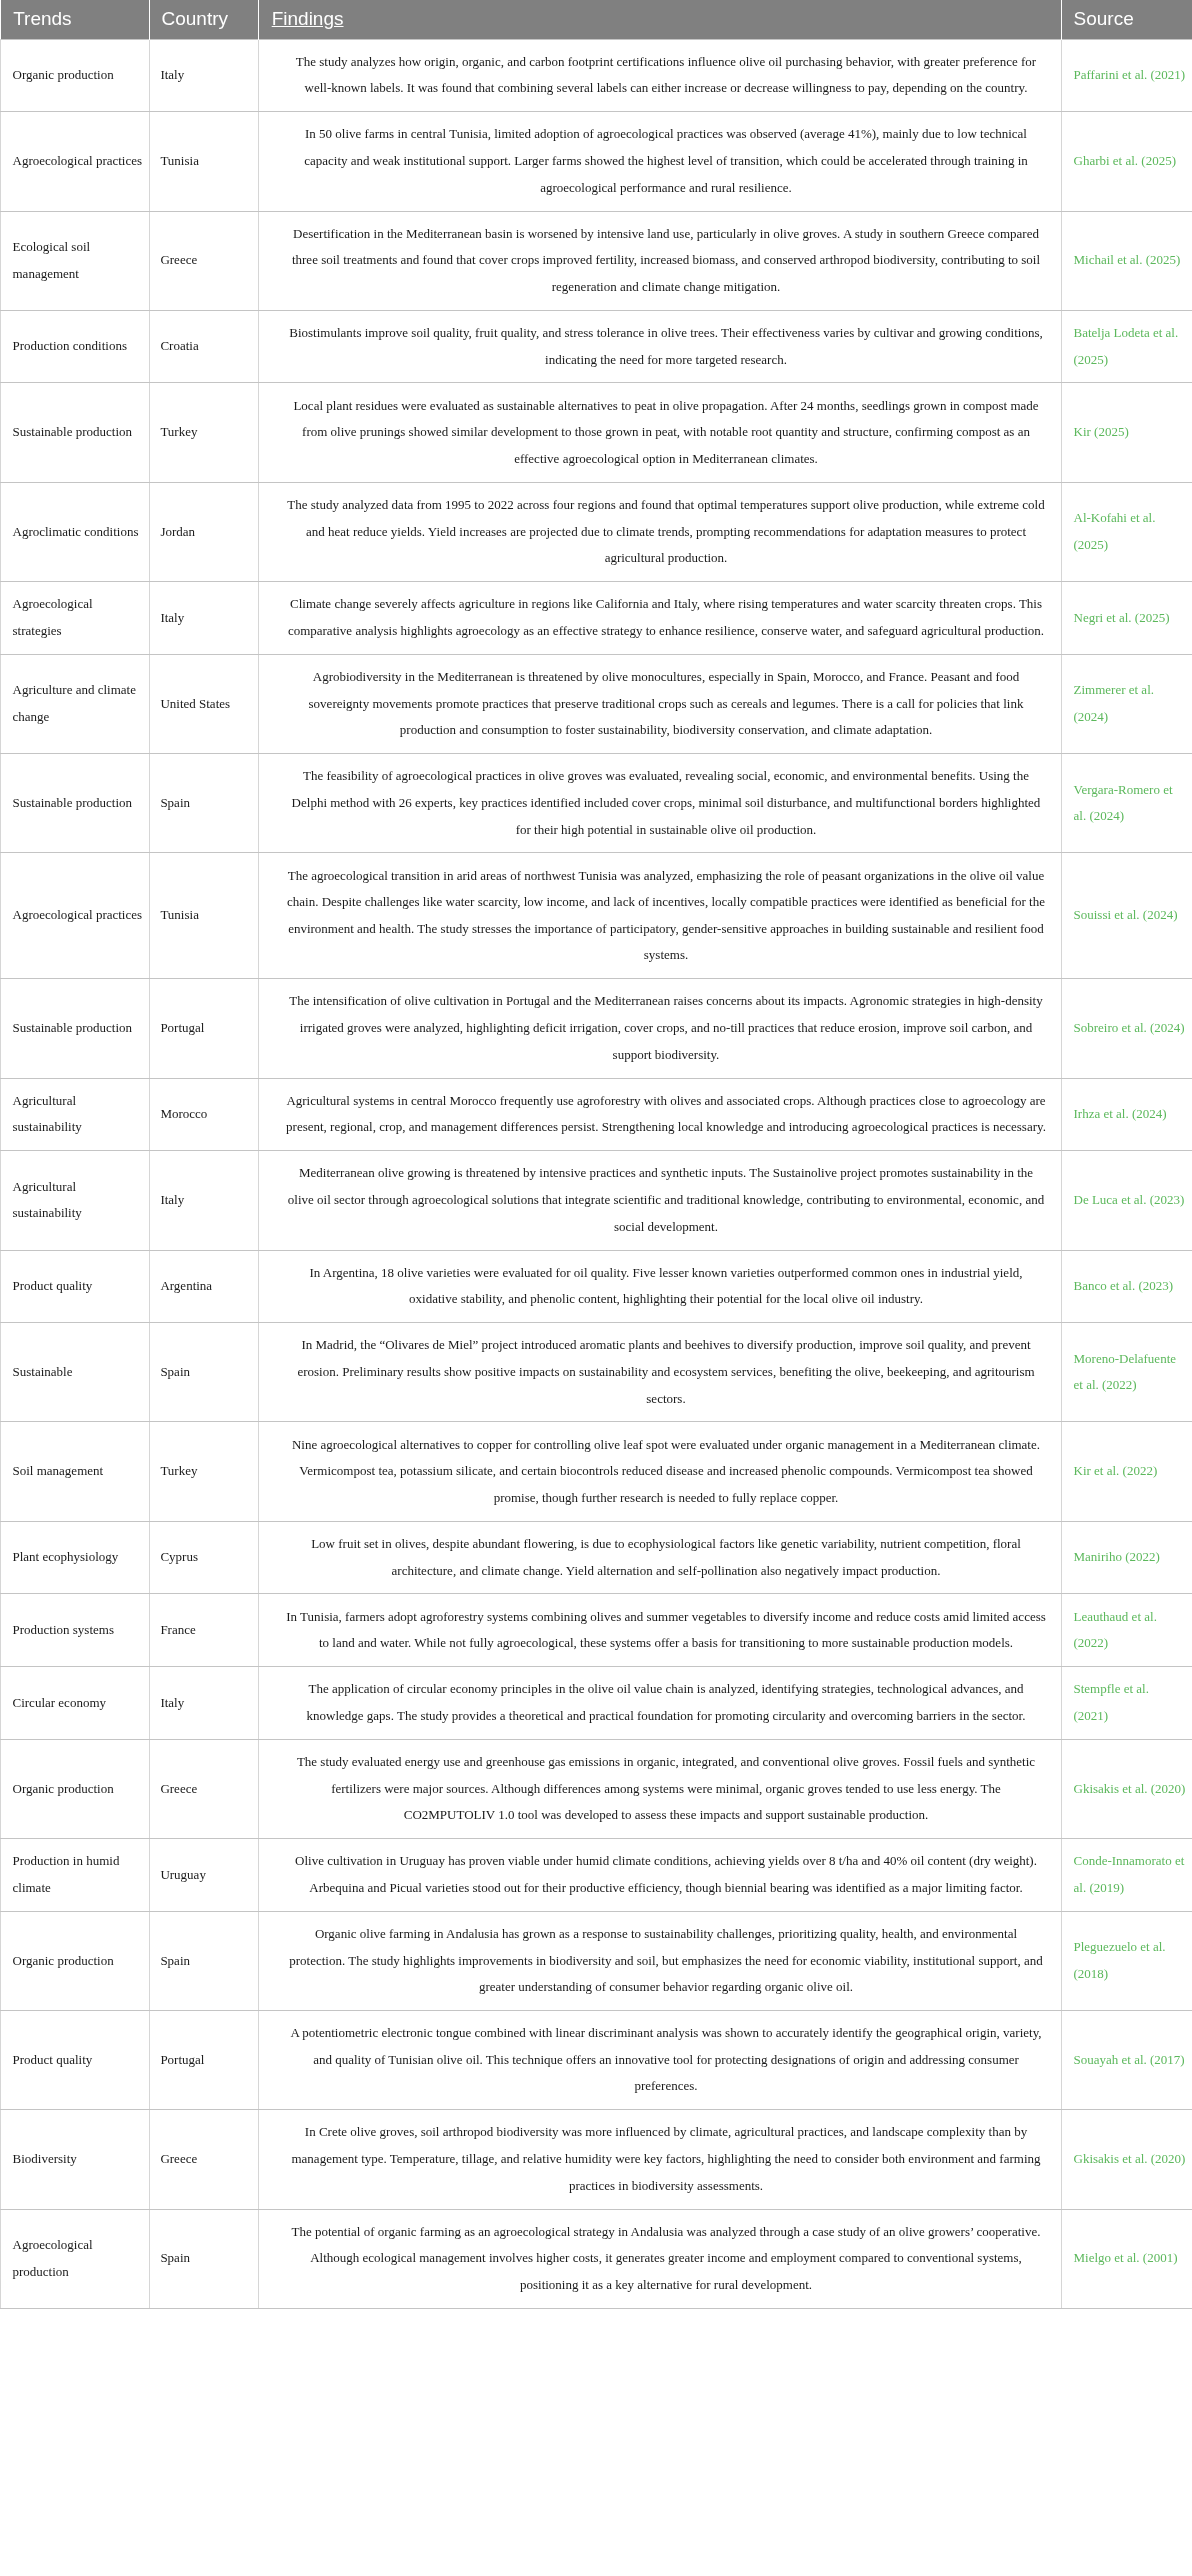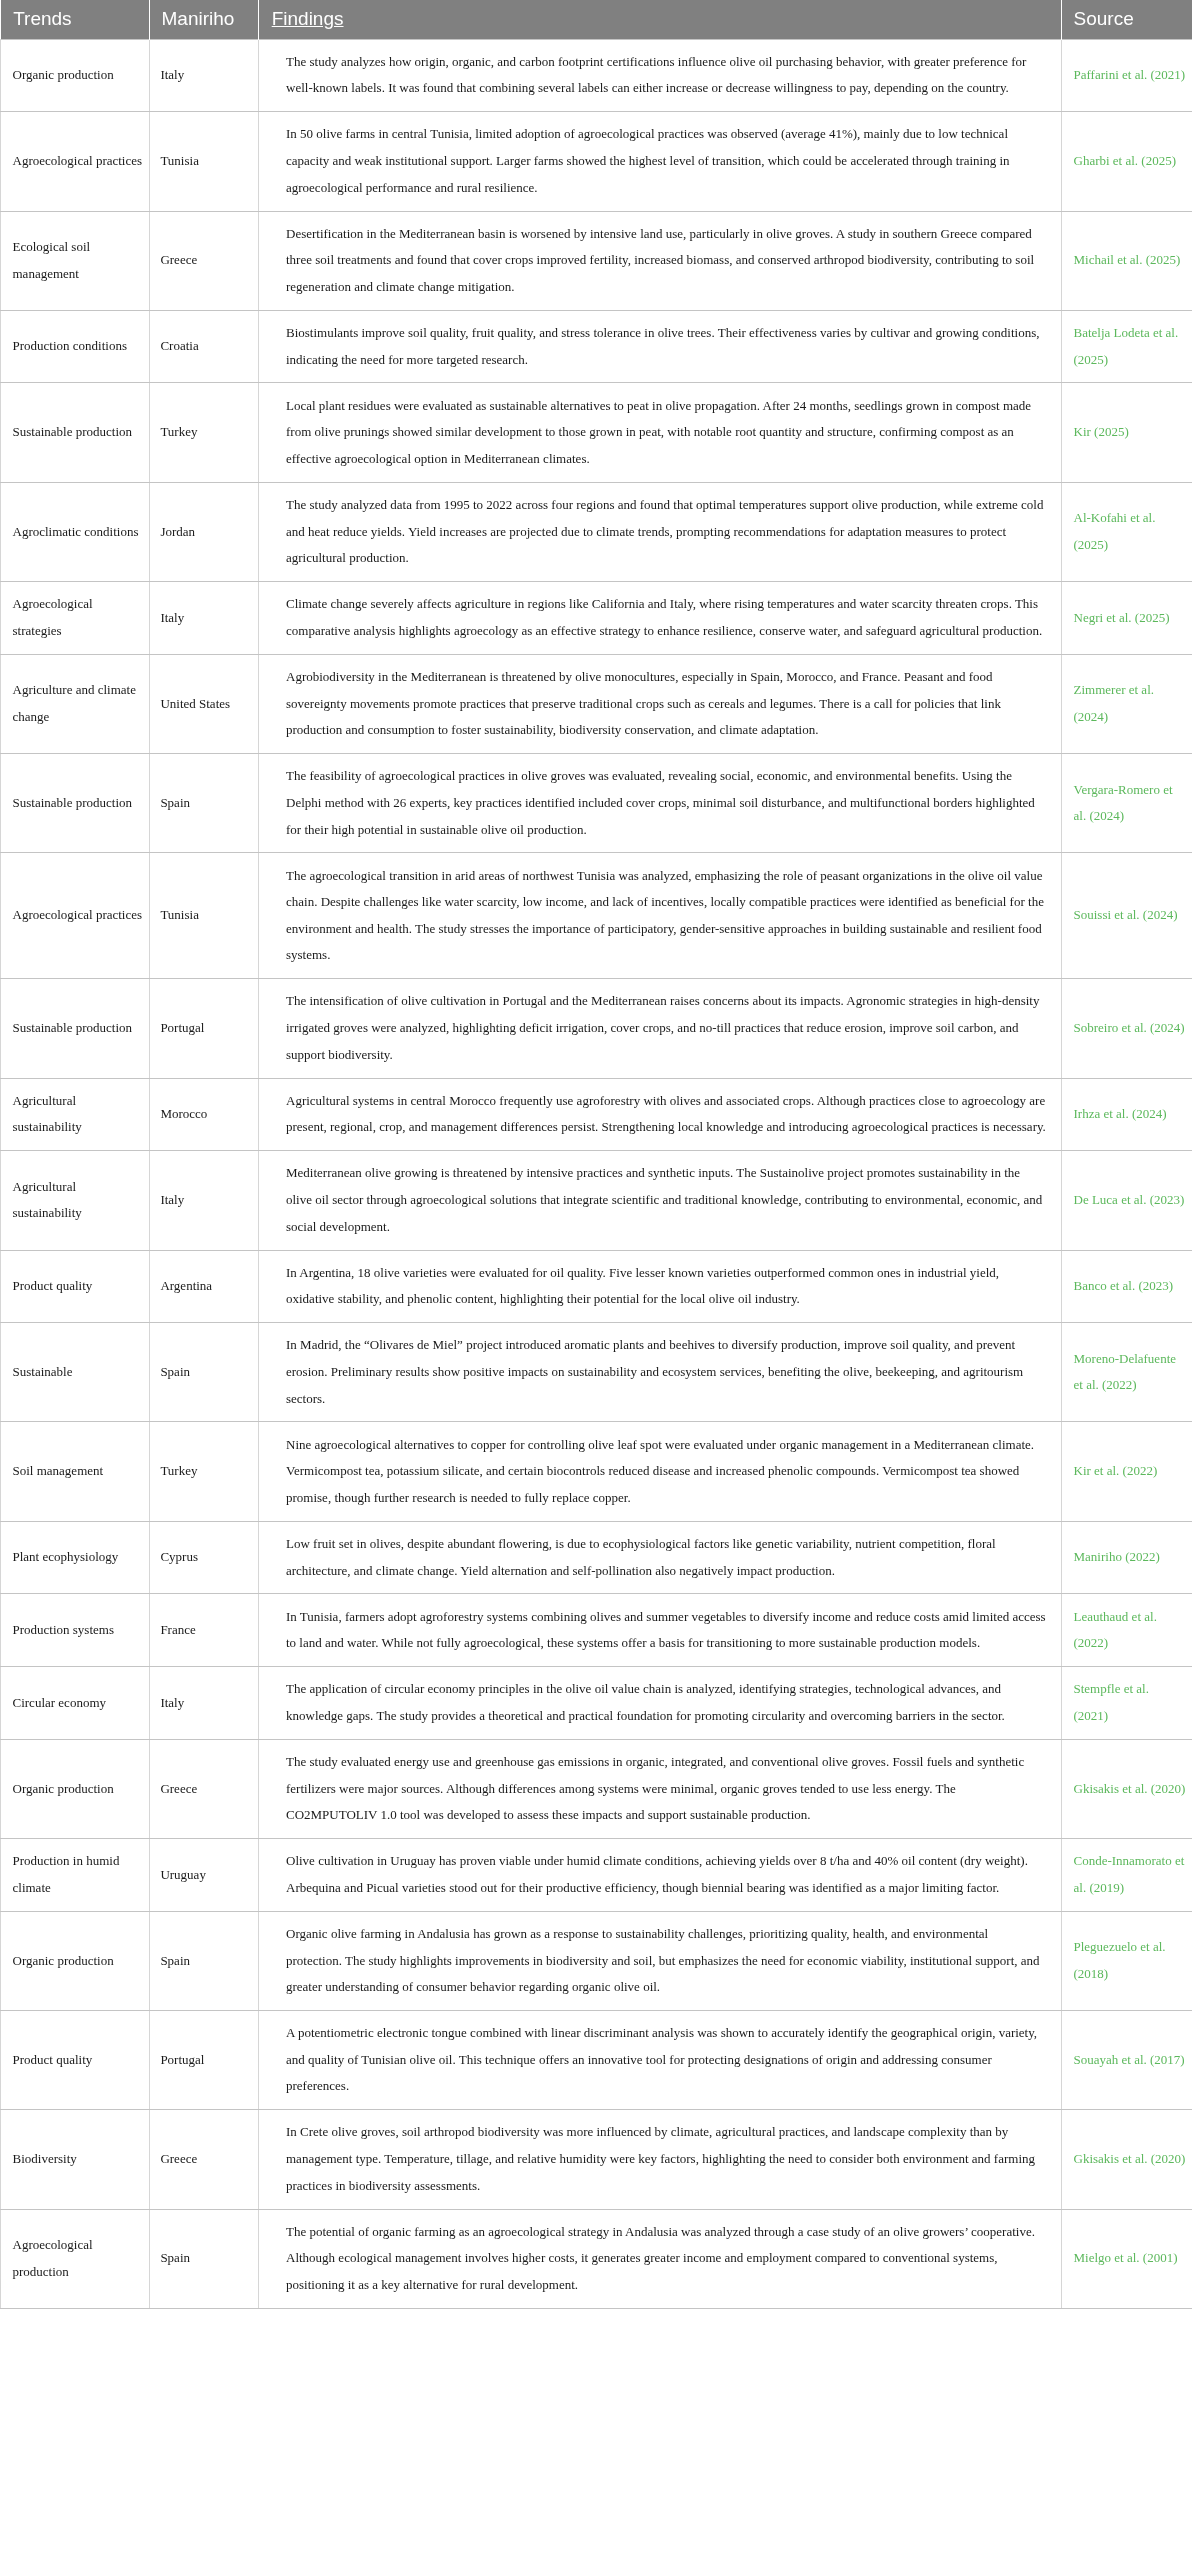--- a/index.html
+++ b/index.html
@@ -64,21 +64,21 @@
     padding-left: 11.5px;
     padding-right: 5.8px;
   }
   td.cell-country {
     padding-left: 10.4px;
     padding-right: 4.6px;
   }
   td.cell-findings {
     padding-left: 27px;
     padding-right: 15px;
-    text-align: left;
+    text-align: center;
   }
   td.cell-source {
     padding-left: 11.5px;
     padding-right: 7px;
     color: #5cb85c;
   }
   td.cell-source .src-link {
     color: #5cb85c;
     text-decoration: none;
   }
@@ -97,21 +97,21 @@
   <table class="findings-table">
     <colgroup>
       <col class="c-trends">
       <col class="c-country">
       <col class="c-findings">
       <col class="c-source">
     </colgroup>
     <thead>
       <tr>
         <th class="th-trends">Trends</th>
-        <th class="th-country">Maniriho</th>
+        <th class="th-country">Country</th>
         <th class="th-findings">Findings</th>
         <th class="th-source">Source</th>
       </tr>
     </thead>
     <tbody id="table-body">
         <tr>
           <td class="cell-trends">Organic production</td>
           <td class="cell-country">Italy</td>
           <td class="cell-findings">The study analyzes how origin, organic, and carbon footprint certifications influence olive oil purchasing behavior, with greater preference for well-known labels. It was found that combining several labels can either increase or decrease willingness to pay, depending on the country.</td>
           <td class="cell-source"><span class="src-link">Paffarini et al. (2021)</span></td>

